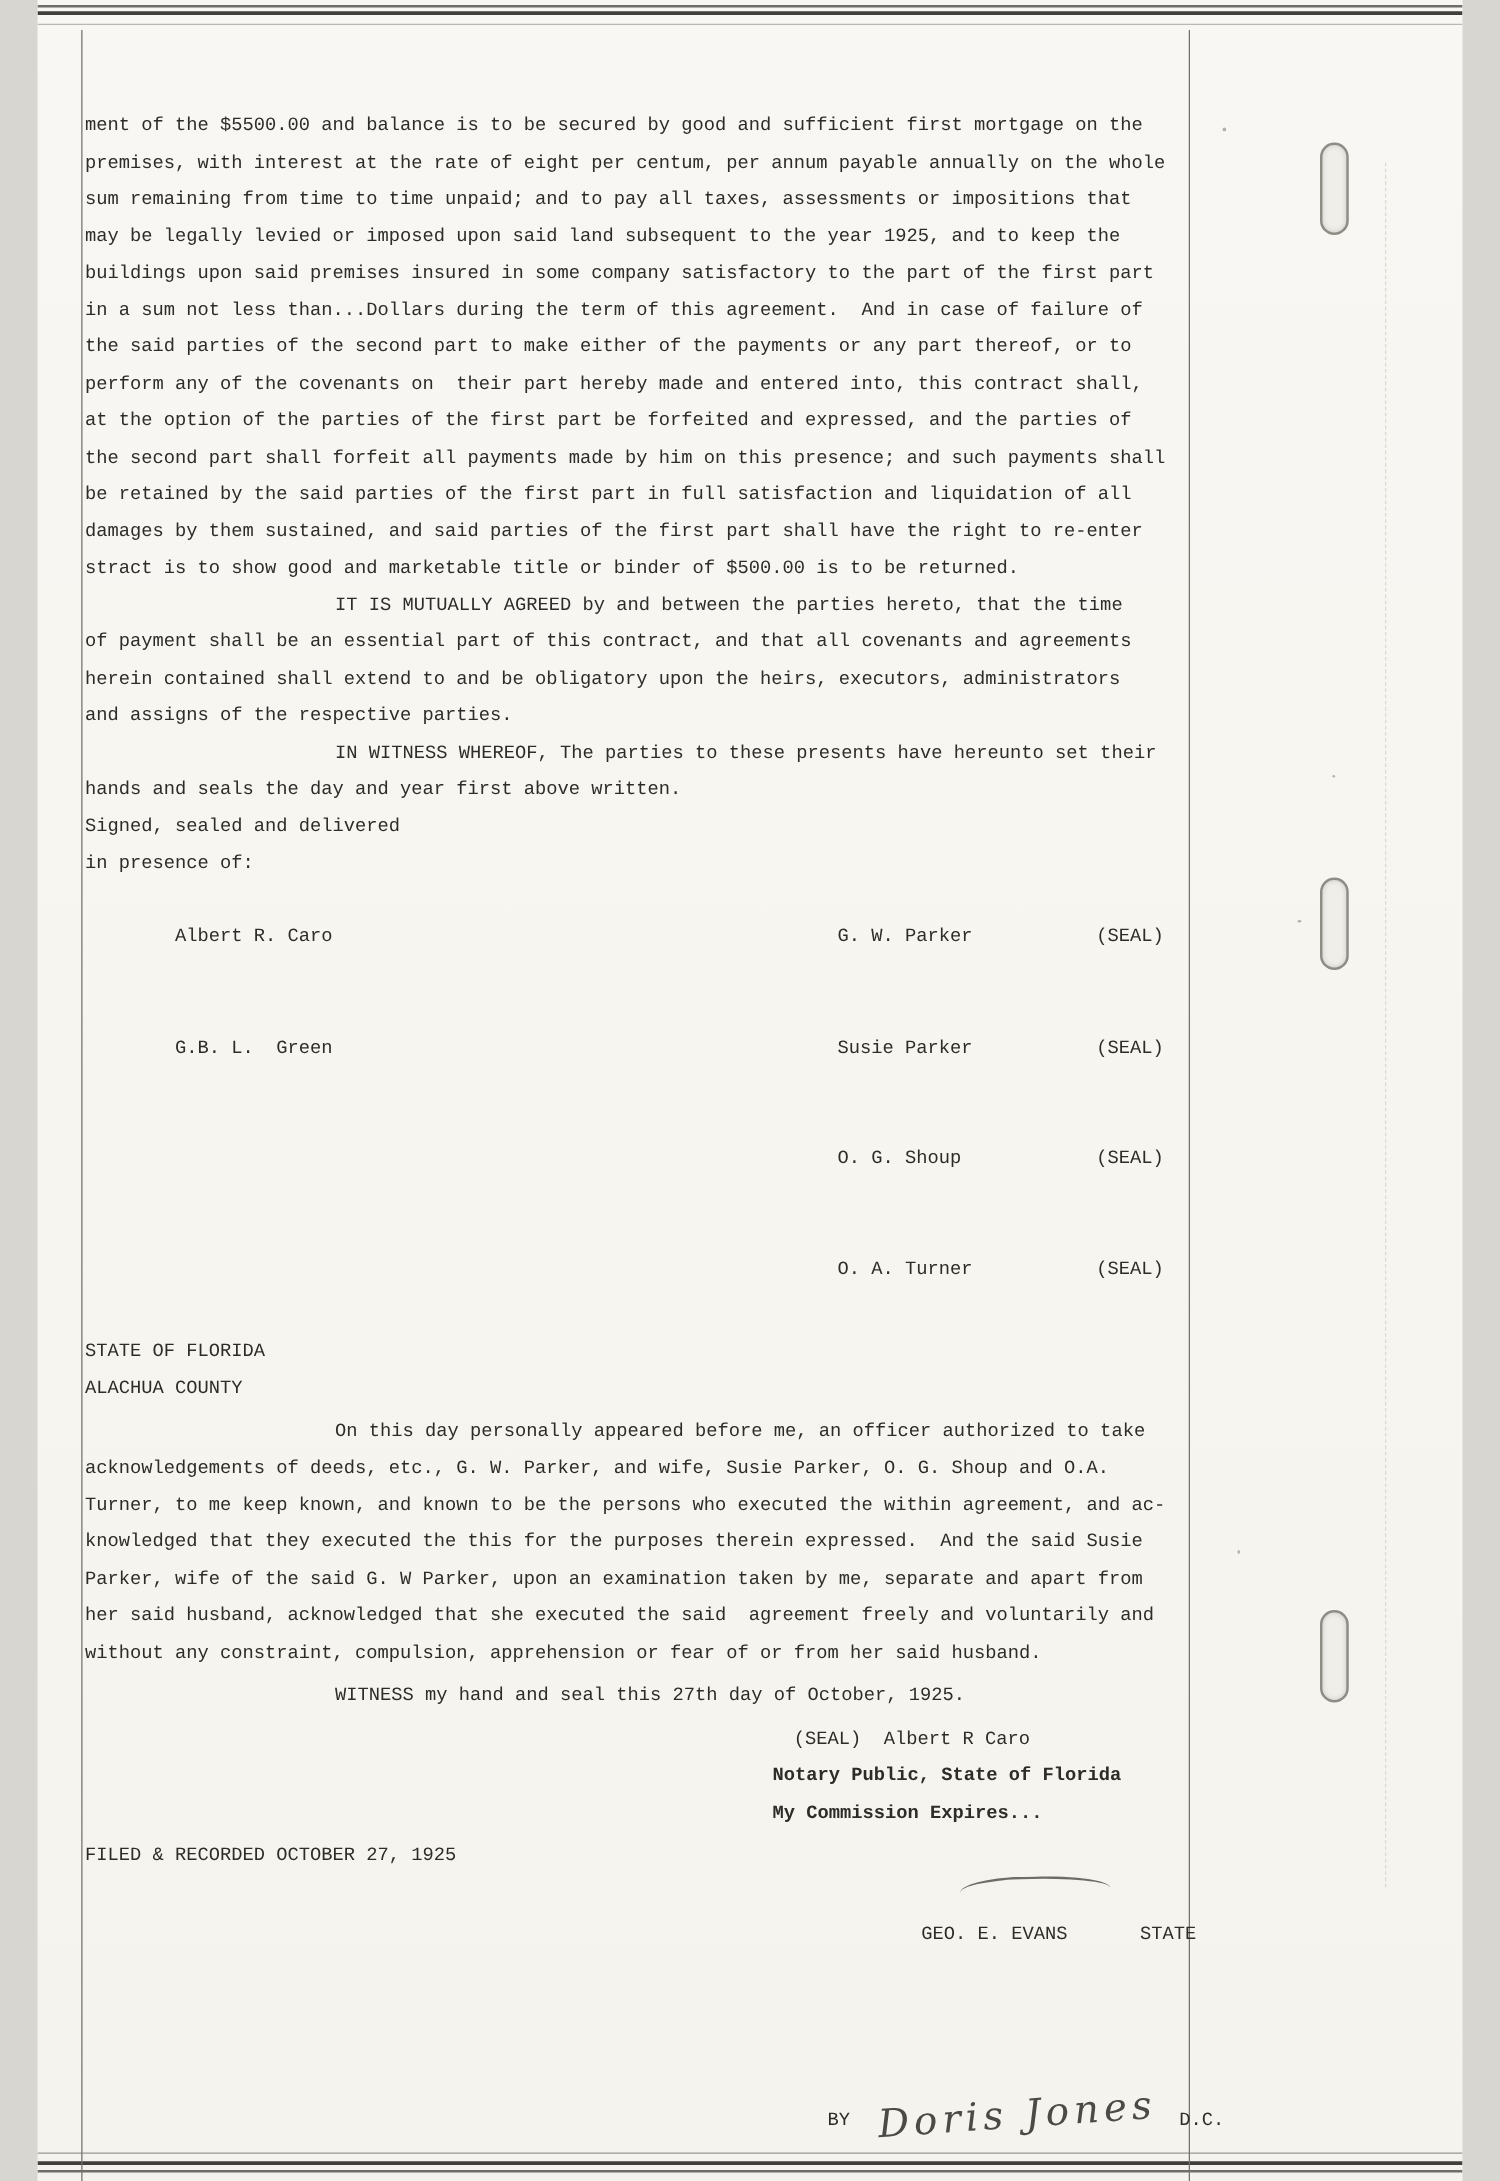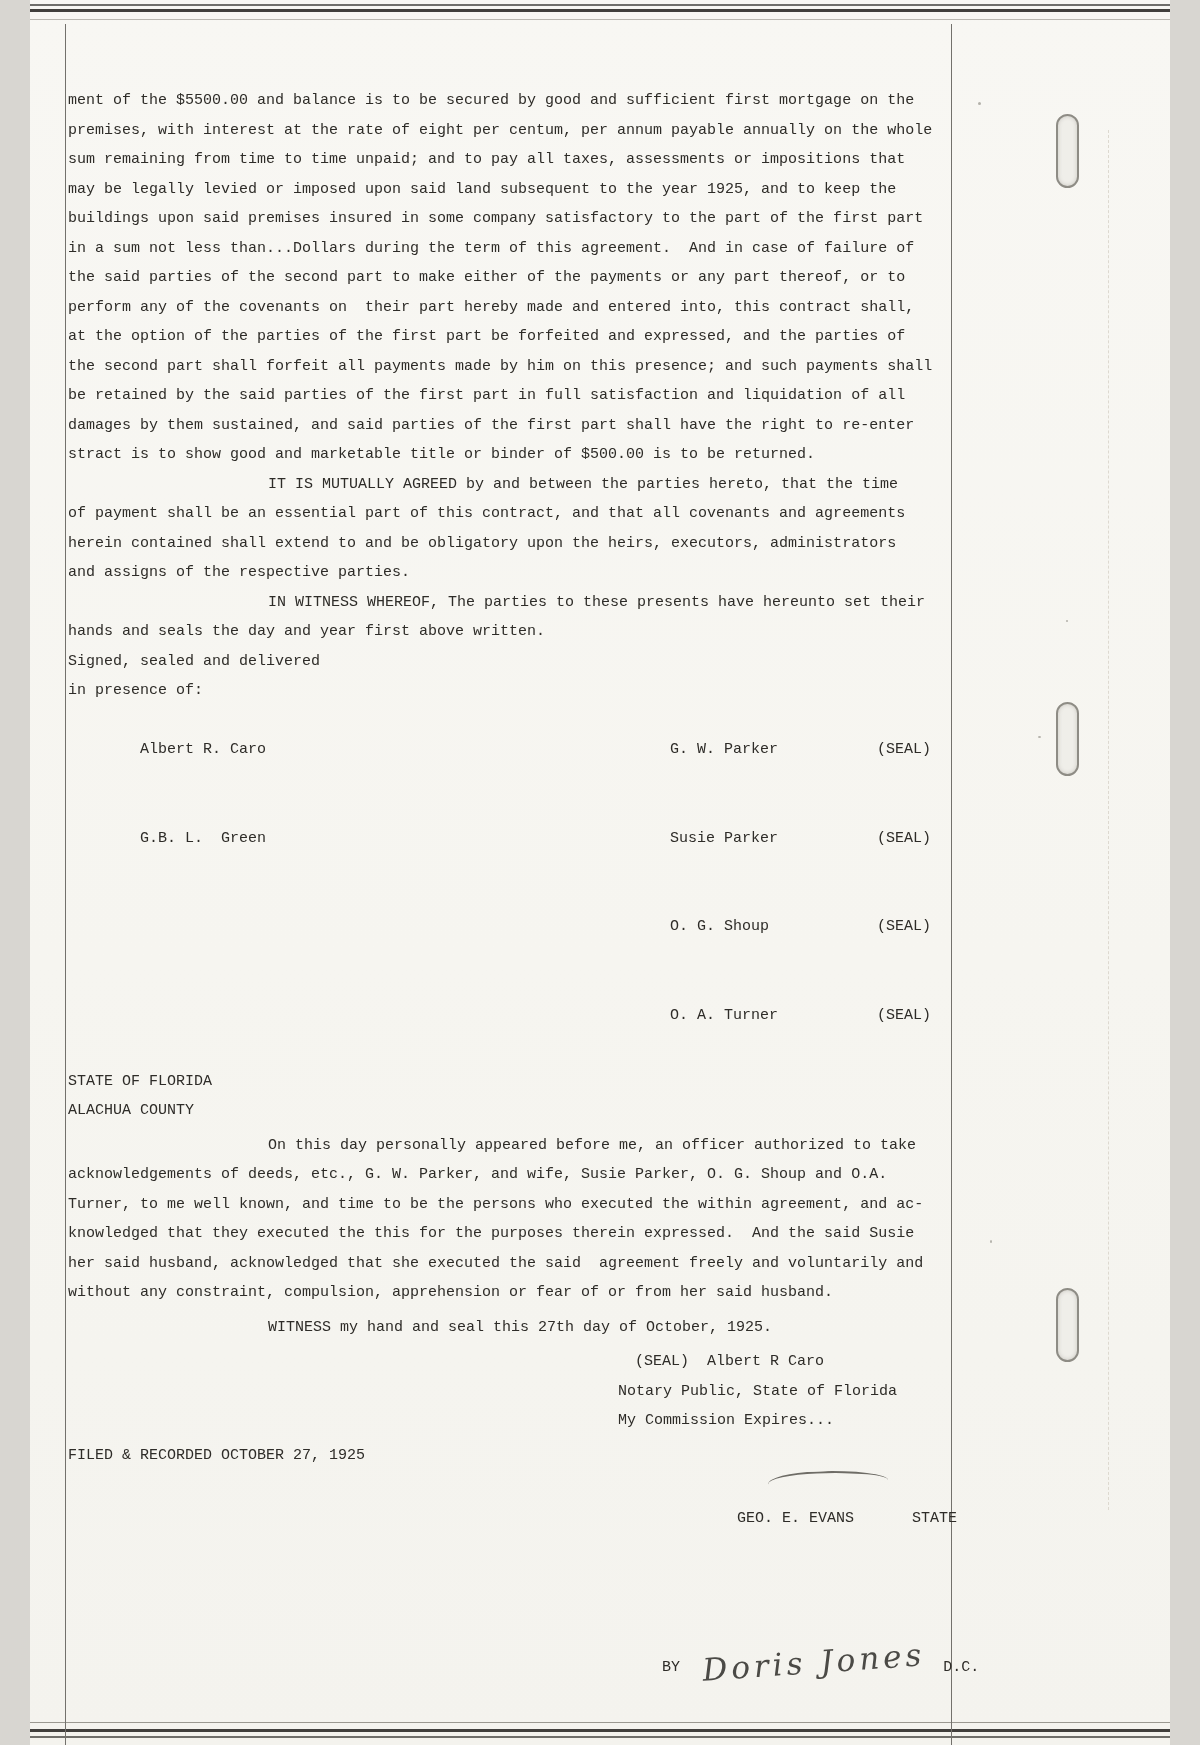--- a/index.html
+++ b/index.html
@@ -37,21 +37,21 @@
              color:#2e2c28; font-size:15px; }
   .line { line-height:29.5px; min-height:29.5px; white-space:pre; }
   .indent { padding-left:200px; }
   .gap6 { margin-top:7px; }
   .gap4 { margin-top:5px; }
   
   .wcol { display:inline-block; width:530px; white-space:pre; }
   .ncol { display:inline-block; width:207px; white-space:pre; }
   
   .pl567 { padding-left:567px; }
-  .pl550 { padding-left:550px; }
+  .pl550 { padding-left:550px;font-weight:bold; }
   .clerk-line { padding-left:597px; position:relative; margin-top:4px; }
   .clerk-title { margin-left:58px; }
   .flourish { position:absolute; left:700px; top:-3px; width:120px; height:15px;
               border-top:2px solid #6e6c66;
               border-radius:55% 80% 0 0 / 100% 100% 0 0;
               transform:rotate(-2deg); }
   .by-line { padding-left:522px; line-height:44px; min-height:44px; margin-top:2px; white-space:pre; }
   .handwriting {
       display:inline-block;
       font-family:"DejaVu Serif", serif;
@@ -134,22 +134,23 @@
         <span class="wcol"></span><span class="ncol">O. A. Turner</span><span>(SEAL)</span>
       </div>
     </div>
 
     <div class="line gap6">STATE OF FLORIDA</div>
     <div class="line">ALACHUA COUNTY</div>
 
     <div>
       <div class="line indent gap4">On this day personally appeared before me, an officer authorized to take</div>
       <div class="line">acknowledgements of deeds, etc., G. W. Parker, and wife, Susie Parker, O. G. Shoup and O.A.</div>
-      <div class="line">Turner, to me well known, and time to be the persons who executed the within agreement, and ac-</div>
+      <div class="line">Turner, to me keep known, and known to be the persons who executed the within agreement, and ac-</div>
       <div class="line">knowledged that they executed the this for the purposes therein expressed.  And the said Susie</div>
+      <div class="line">Parker, wife of the said G. W Parker, upon an examination taken by me, separate and apart from</div>
       <div class="line">her said husband, acknowledged that she executed the said  agreement freely and voluntarily and</div>
       <div class="line">without any constraint, compulsion, apprehension or fear of or from her said husband.</div>
     </div>
 
     <div class="line indent gap4">WITNESS my hand and seal this 27th day of October, 1925.</div>
 
     <div>
       <div class="line pl567 gap4">(SEAL)  Albert R Caro</div>
       <div class="line pl550">Notary Public, State of Florida</div>
       <div class="line pl550">My Commission Expires...</div>

